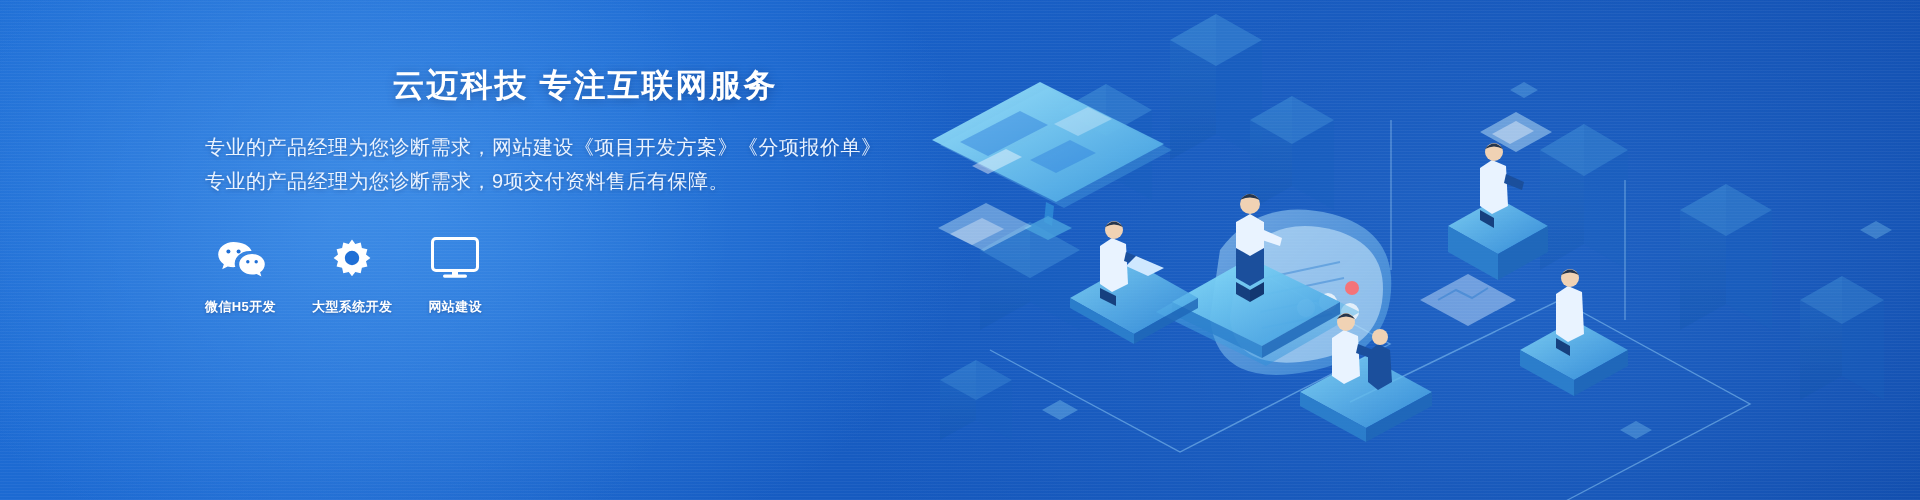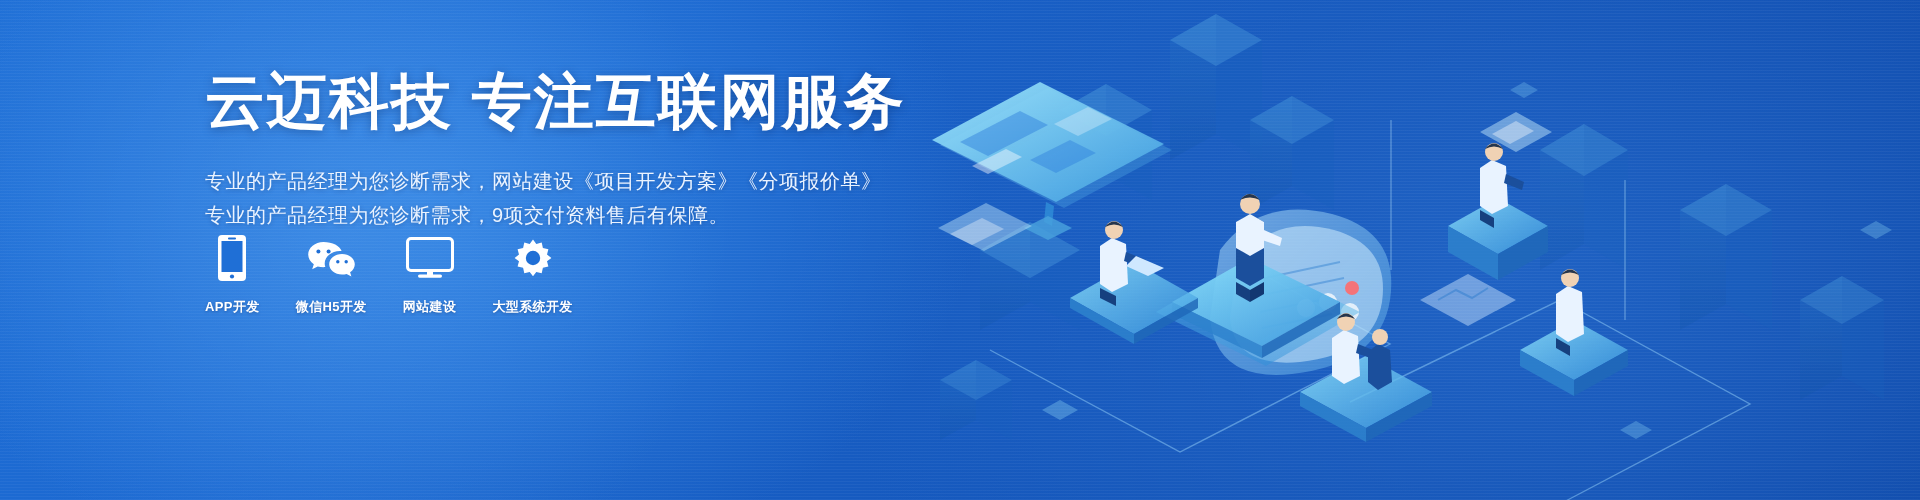--- a/index.html
+++ b/index.html
@@ -23,23 +23,24 @@
   }
   .glow{
     position:absolute;left:-120px;top:-160px;width:900px;height:760px;
     background:radial-gradient(circle at 50% 50%, rgba(120,190,255,.22) 0%, rgba(120,190,255,0) 68%);
     pointer-events:none;
   }
 
   
   .copy{position:absolute;left:205px;top:66px;width:760px;z-index:6;}
   .headline{
-    font-size:60px;font-weight:bold;color:#ffffff;letter-spacing:2px;
+    font-size:32px;font-weight:bold;color:#ffffff;letter-spacing:2px;
     line-height:1.2;margin:0 0 26px 0;white-space:nowrap;
     text-shadow:0 2px 10px rgba(0,30,80,.35);
+    text-align:center;
   }
   .sub-line{
     font-size:20px;color:#eaf3ff;line-height:34px;white-space:nowrap;
     letter-spacing:.5px;text-shadow:0 1px 4px rgba(0,30,80,.3);
   }
 
   
   .services{position:absolute;left:205px;top:232px;display:flex;align-items:flex-start;z-index:6;}
   .service{display:flex;flex-direction:column;align-items:center;margin-right:36px;}
   .service:last-child{margin-right:0;}
@@ -62,68 +63,57 @@
   <div class="glow"></div>
 
   <div class="copy">
     <h1 class="headline">云迈科技 专注互联网服务</h1>
     <div class="sub-line">专业的产品经理为您诊断需求，网站建设《项目开发方案》《分项报价单》</div>
     <div class="sub-line">专业的产品经理为您诊断需求，9项交付资料售后有保障。</div>
   </div>
 
   <div class="services">
 
-    <div class="service">
-      <span class="svc-icon">
-        <svg width="30" height="48" viewBox="0 0 30 48">
-          <rect x="1" y="1" width="28" height="46" rx="4" fill="#ffffff"></rect>
-          <rect x="4.5" y="7" width="21" height="31" fill="#1f6fd6"></rect>
-          <rect x="11" y="3.6" width="8" height="1.8" rx=".9" fill="#1f6fd6"></rect>
-          <circle cx="15" cy="42.5" r="2.1" fill="#1f6fd6"></circle>
-        </svg>
-      </span>
-      <span class="svc-label">APP开发</span>
-    </div>
 
 
     <div class="service">
       <span class="svc-icon">
         <svg width="52" height="44" viewBox="0 0 52 44">
           <path d="M18.5 6C10 6 3.2 11.6 3.2 18.5c0 3.9 2.2 7.4 5.6 9.7l-1.6 5 5.5-2.8c1.8.5 3.8.8 5.8.8.6 0 1.2 0 1.8-.1-.4-1.1-.6-2.3-.6-3.5 0-7 6.8-12.6 15.2-12.6.6 0 1.1 0 1.7.1C35 9.9 27.5 6 18.5 6z" fill="#ffffff"></path>
           <circle cx="13.4" cy="15.6" r="2" fill="#1f6fd6"></circle>
           <circle cx="23.6" cy="15.6" r="2" fill="#1f6fd6"></circle>
           <path d="M49.8 28.3c0-5.7-5.7-10.3-12.8-10.3s-12.8 4.6-12.8 10.3 5.7 10.3 12.8 10.3c1.6 0 3.2-.2 4.6-.6l4.8 2.5-1.3-4.2c2.9-1.9 4.7-4.8 4.7-8z" fill="#ffffff"></path>
           <circle cx="32.8" cy="25.8" r="1.7" fill="#1f6fd6"></circle>
           <circle cx="41.2" cy="25.8" r="1.7" fill="#1f6fd6"></circle>
         </svg>
       </span>
       <span class="svc-label">微信H5开发</span>
     </div>
 
     <div class="service">
       <span class="svc-icon">
+        <svg width="46" height="46" viewBox="0 0 46 46">
+          <path d="M23 1.5l3.3 4.4 5.4-1.4 1.2 5.5 5.5 1.2-1.4 5.4 4.4 3.3-4.4 3.3 1.4 5.4-5.5 1.2-1.2 5.5-5.4-1.4L23 38.3l-3.3-4.4-5.4 1.4-1.2-5.5-5.5-1.2 1.4-5.4-4.4-3.3 4.4-3.3-1.4-5.4 5.5-1.2 1.2-5.5 5.4 1.4z" fill="#ffffff" transform="translate(0,3)"></path>
+          <circle cx="23" cy="23" r="7.2" fill="#1f6fd6"></circle>
+        </svg>
+      </span>
+      <span class="svc-label">大型系统开发</span>
+    </div>
+
+    <div class="service">
+      <span class="svc-icon">
         <svg width="48" height="42" viewBox="0 0 48 42">
           <rect x="1.5" y="1.5" width="45" height="32" rx="3.5" fill="none" stroke="#ffffff" stroke-width="3"></rect>
           <rect x="21" y="33" width="6" height="5" fill="#ffffff"></rect>
           <rect x="12" y="37.5" width="24" height="3.2" rx="1.6" fill="#ffffff"></rect>
         </svg>
       </span>
       <span class="svc-label">网站建设</span>
     </div>
 
-    <div class="service">
-      <span class="svc-icon">
-        <svg width="46" height="46" viewBox="0 0 46 46">
-          <path d="M23 1.5l3.3 4.4 5.4-1.4 1.2 5.5 5.5 1.2-1.4 5.4 4.4 3.3-4.4 3.3 1.4 5.4-5.5 1.2-1.2 5.5-5.4-1.4L23 38.3l-3.3-4.4-5.4 1.4-1.2-5.5-5.5-1.2 1.4-5.4-4.4-3.3 4.4-3.3-1.4-5.4 5.5-1.2 1.2-5.5 5.4 1.4z" fill="#ffffff" transform="translate(0,3)"></path>
-          <circle cx="23" cy="23" r="7.2" fill="#1f6fd6"></circle>
-        </svg>
-      </span>
-      <span class="svc-label">大型系统开发</span>
-    </div>
-
   </div>
 
   <div class="illus">
     <svg width="1000" height="500" viewBox="0 0 1000 500">
       <defs>
         <linearGradient id="plat" x1="0" y1="0" x2="0" y2="1">
           <stop offset="0" stop-color="#7fd8f5" stop-opacity=".95"></stop>
           <stop offset="1" stop-color="#2f8fd8" stop-opacity=".9"></stop>
         </linearGradient>
         <linearGradient id="platB" x1="0" y1="0" x2="1" y2="1">

